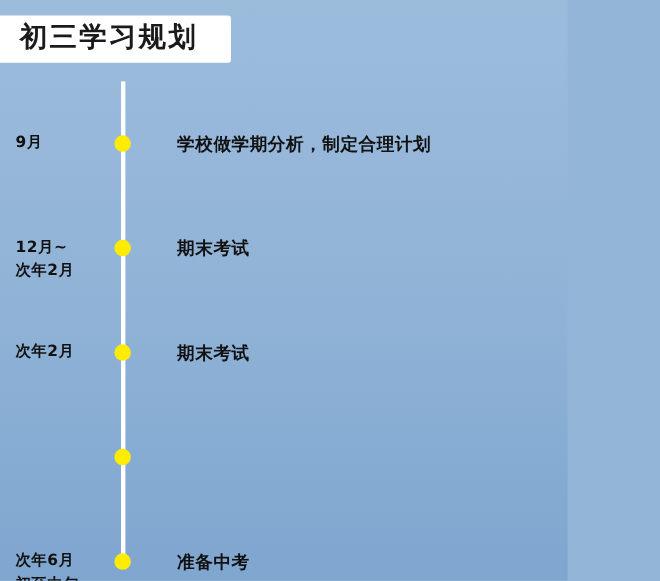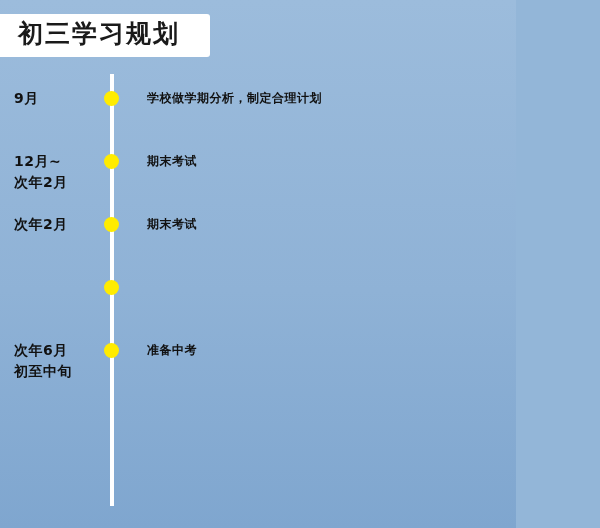--- a/index.html
+++ b/index.html
@@ -49,20 +49,21 @@
   
   .rows {
     position: absolute;
     left: 0;
     top: 88px;
     width: 600px;
   }
   .row {
     position: relative;
     height: 63px;
+    margin-top: 32px;
   }
   .row-label {
     position: absolute;
     left: 14px;
     top: 0;
     width: 92px;
     font-family: "DejaVu Sans", "Liberation Sans", sans-serif;
     font-size: 14px;
     font-weight: bold;
     color: #111111;
@@ -73,25 +74,25 @@
     position: absolute;
     left: 104px;
     top: 3px;
     width: 15px;
     height: 15px;
     border-radius: 50%;
     background: #ffec00;
   }
   .row-desc {
     position: absolute;
-    left: 147px;
+    left: 161px;
     top: 0;
     right: 8px;
     font-family: "DejaVu Sans", "Liberation Sans", sans-serif;
-    font-size: 12px;
+    font-size: 16px;
     font-weight: bold;
     color: #111111;
     line-height: 21px;
     letter-spacing: 0.5px;
   }
 </style>
 </head>
 <body>
 
 <div class="page">

